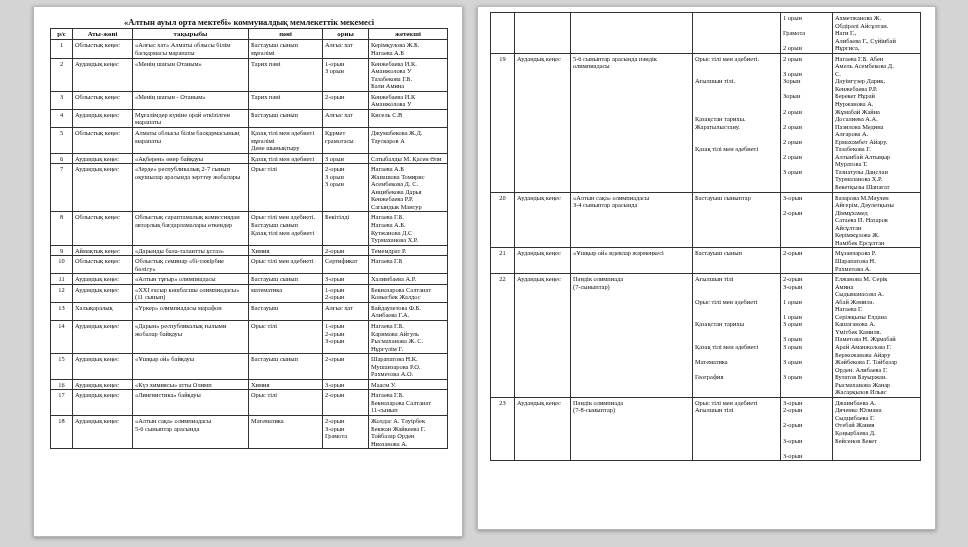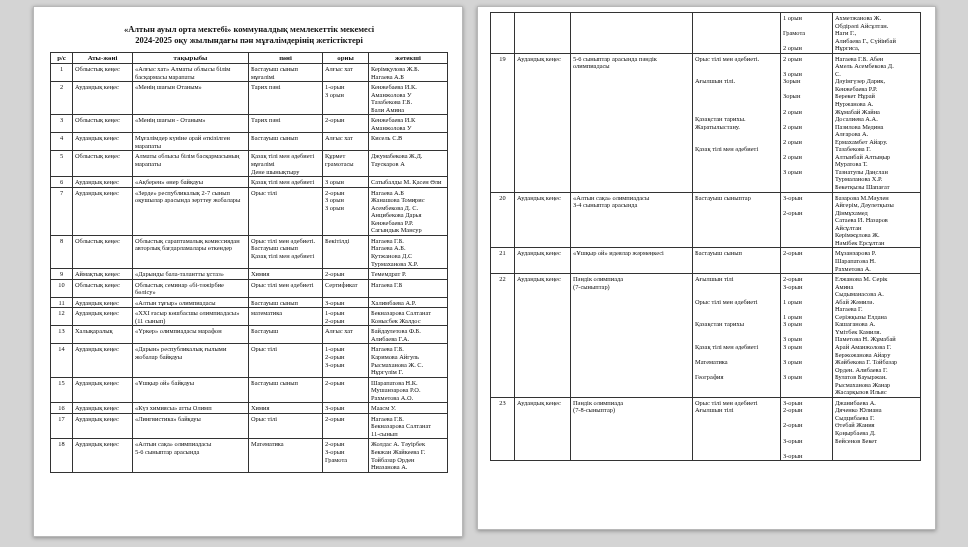--- a/index.html
+++ b/index.html
@@ -11,21 +11,21 @@
     overflow:hidden;
   }
   .viewer { position:absolute; inset:0; }
   .page {
     position:absolute;
     background:#ffffff;
     border:1px solid #b8b8b8;
     box-shadow:0 1px 4px rgba(0,0,0,0.35);
     overflow:hidden;
   }
-  #page-left  { left:33px;  top:6px; width:430px; height:531px; padding:17px 14px 8px 16px; }
+  #page-left  { left:33px;  top:6px; width:430px; height:531px; padding:10px 14px 8px 16px; }
   #page-right { left:477px; top:6px; width:459px; height:524px; padding:5px 14px 6px 12px; }
   .doc-title {
     text-align:center;
     font-weight:bold;
     font-size:8.5px;
     line-height:1.35;
     color:#111;
   }
   .doc-title.second { margin-bottom:5px; }
   table { border-collapse:collapse; width:100%; table-layout:fixed; }
@@ -43,21 +43,20 @@
   th { font-weight:bold; text-align:center; font-size:6.8px; }
   tbody td:first-child { text-align:center; }
 </style>
 </head>
 <body>
 
 <div class="viewer">
 
   <div class="page" id="page-left">
     <div class="doc-title">«Алтын ауыл орта мектебі» коммуналдық мемлекеттік мекемесі</div>
-    <div class="doc-title second">2024-2025 оқу жылындағы пән мұғалімдерінің жетістіктері</div>
     <table>
       <colgroup>
         <col style="width:22px">
         <col style="width:60px">
         <col style="width:116px">
         <col style="width:74px">
         <col style="width:46px">
         <col>
       </colgroup>
       <thead>

